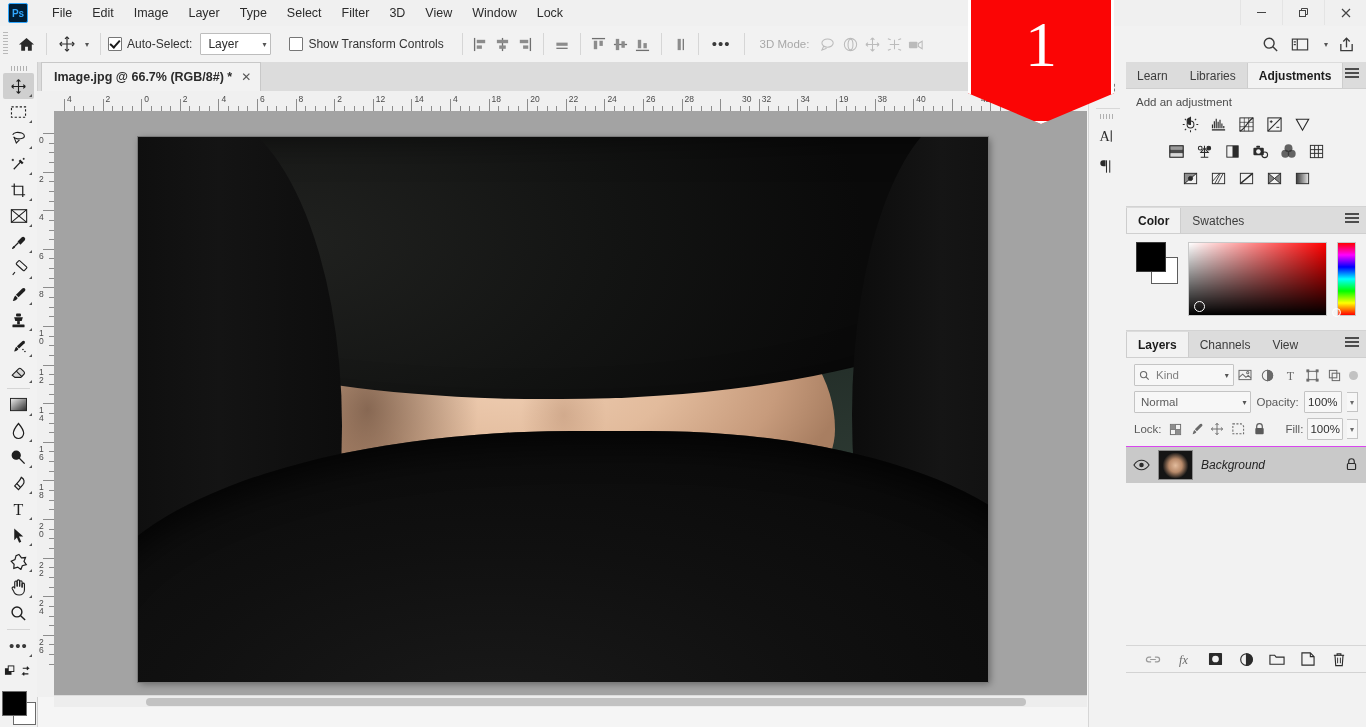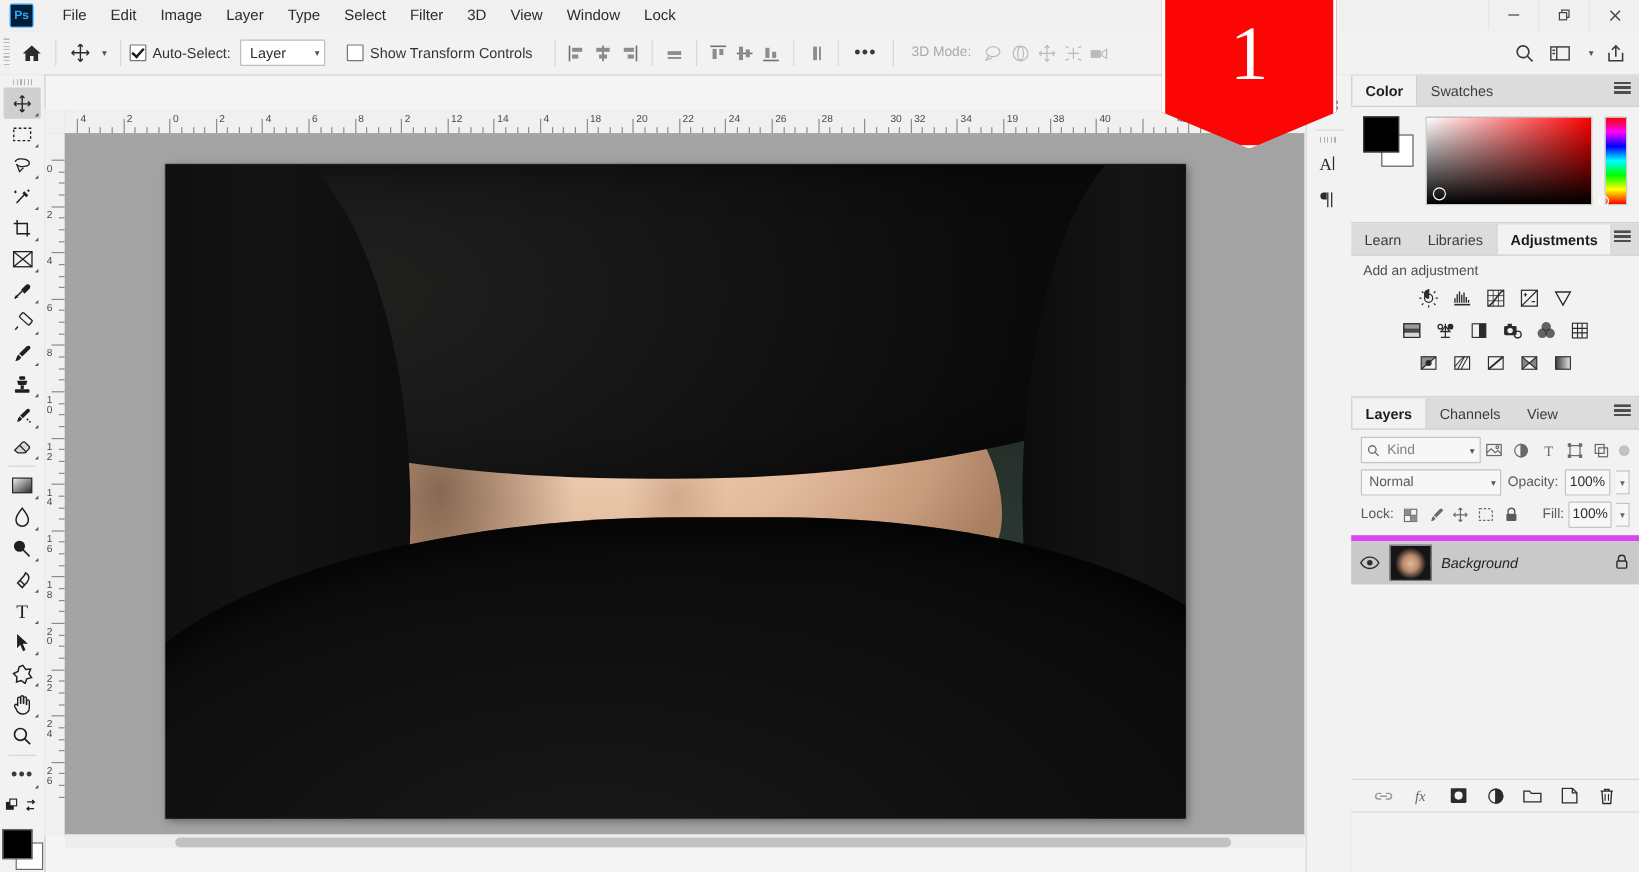--- a/index.html
+++ b/index.html
@@ -283,21 +283,21 @@
   }
   .lbl{font-size:11.5px;color:#5a5a5a;}
   .numbox{
     width:40px;height:20px;border:1px solid #c4c4c4;background:#f7f7f7;
     display:flex;align-items:center;justify-content:center;font-size:11.5px;color:#2f2f2f;border-radius:1px;
   }
   .spin{font-size:8px;color:#6a6a6a;border:1px solid #c4c4c4;border-left:none;height:20px;
     display:flex;align-items:center;padding:0 3px;background:#f7f7f7;box-sizing:border-box;}
   .lockrow{display:flex;align-items:center;gap:4px;padding:0 8px 6px 8px;}
   .lock-ico{width:20px;height:20px;display:flex;align-items:center;justify-content:center;}
-  .layerlist{border-top:5px solid #d946ef;height:225px;background:#f2f2f2;}
+  .layerlist{border-top:1px solid #d946ef;height:225px;background:#f2f2f2;}
   .layer{
     display:flex;align-items:center;height:36px;padding:0 8px 0 6px;gap:8px;background:#c9c9c9;
   }
   .eye-ico{width:18px;display:flex;align-items:center;justify-content:center;}
   .thumb{
     width:33px;height:28px;border:1px solid #8a8a8a;overflow:hidden;position:relative;background:#111;flex:none;
   }
   .thumb .mini{position:absolute;inset:0;}
   .layername{flex:1;font-size:12px;font-style:italic;color:#242424;}
   .lfooter{
@@ -540,20 +540,26 @@
       <div class="ico">
         <svg width="17" height="17" viewBox="0 0 18 18" stroke="#3b3b3b" stroke-width="1.4" fill="none">
           <path d="M3 8.5 v7 h12 v-7"></path>
             <path d="M9 12 V2.5"></path>
             <path d="M5.6 5.8 L9 2.4 L12.4 5.8"></path>
         </svg>
       </div>
     </div>
   </div>
 
+  <div class="tabstrip">
+    <div class="doctab">
+      <span>Image.jpg @ 66.7% (RGB/8#) *</span>
+      <span class="tabclose">✕</span>
+    </div>
+  </div>
 
   <div class="toolbar">
     <div class="tb-grip"></div>
 
     <div class="tool active">
       <svg width="17" height="17" viewBox="0 0 20 20" stroke="#1f1f1f" stroke-width="1.3" fill="none">
         <path d="M10 2 v16 M2 10 h16"></path>
         <path d="M10 2 l-2.2 2.4 M10 2 l2.2 2.4 M10 18 l-2.2-2.4 M10 18 l2.2-2.4"></path>
         <path d="M2 10 l2.4-2.2 M2 10 l2.4 2.2 M18 10 l-2.4-2.2 M18 10 l-2.4 2.2"></path>
       </svg>
@@ -1046,40 +1052,20 @@
         <rect x="8.4" y="3.5" width="1.1" height="13"></rect>
         <rect x="11.8" y="3.5" width="1.1" height="13"></rect>
       </svg>
     </div>
   </div>
 
   <div class="panels">
 
     <div class="panel">
       <div class="ptabs">
-        <div class="ptab active">Color</div>
-        <div class="ptab">Swatches</div>
-        <div class="pmenu"></div>
-      </div>
-      <div class="colorbody">
-        <div class="cswatch">
-          <div class="cs-back"></div>
-          <div class="cs-front"></div>
-        </div>
-        <div class="cfield">
-          <div class="cring"></div>
-        </div>
-        <div class="chue">
-          <div class="hmark"></div>
-        </div>
-      </div>
-    </div>
-
-    <div class="panel">
-      <div class="ptabs">
         <div class="ptab">Learn</div>
         <div class="ptab">Libraries</div>
         <div class="ptab active">Adjustments</div>
         <div class="pmenu"></div>
       </div>
       <div class="adjbody">
         <div class="adj-title">Add an adjustment</div>
 
         <div class="adjrow">
           <div class="adj-ico">
@@ -1201,20 +1187,40 @@
                     <stop offset="1" stop-color="#e8e8e8"></stop>
                   </linearGradient>
                 </defs>
               <rect x="2.5" y="3.5" width="13" height="11" fill="url(#gm)" stroke="#2b2b2b" stroke-width="1"></rect>
             </svg>
           </div>
         </div>
       </div>
     </div>
 
+    <div class="panel">
+      <div class="ptabs">
+        <div class="ptab active">Color</div>
+        <div class="ptab">Swatches</div>
+        <div class="pmenu"></div>
+      </div>
+      <div class="colorbody">
+        <div class="cswatch">
+          <div class="cs-back"></div>
+          <div class="cs-front"></div>
+        </div>
+        <div class="cfield">
+          <div class="cring"></div>
+        </div>
+        <div class="chue">
+          <div class="hmark"></div>
+        </div>
+      </div>
+    </div>
+
     <div class="panel" style="position:relative;">
       <div class="ptabs">
         <div class="ptab active">Layers</div>
         <div class="ptab">Channels</div>
         <div class="ptab">View</div>
         <div class="pmenu"></div>
       </div>
 
       <div class="layerfilter">
         <div class="kindbox">

